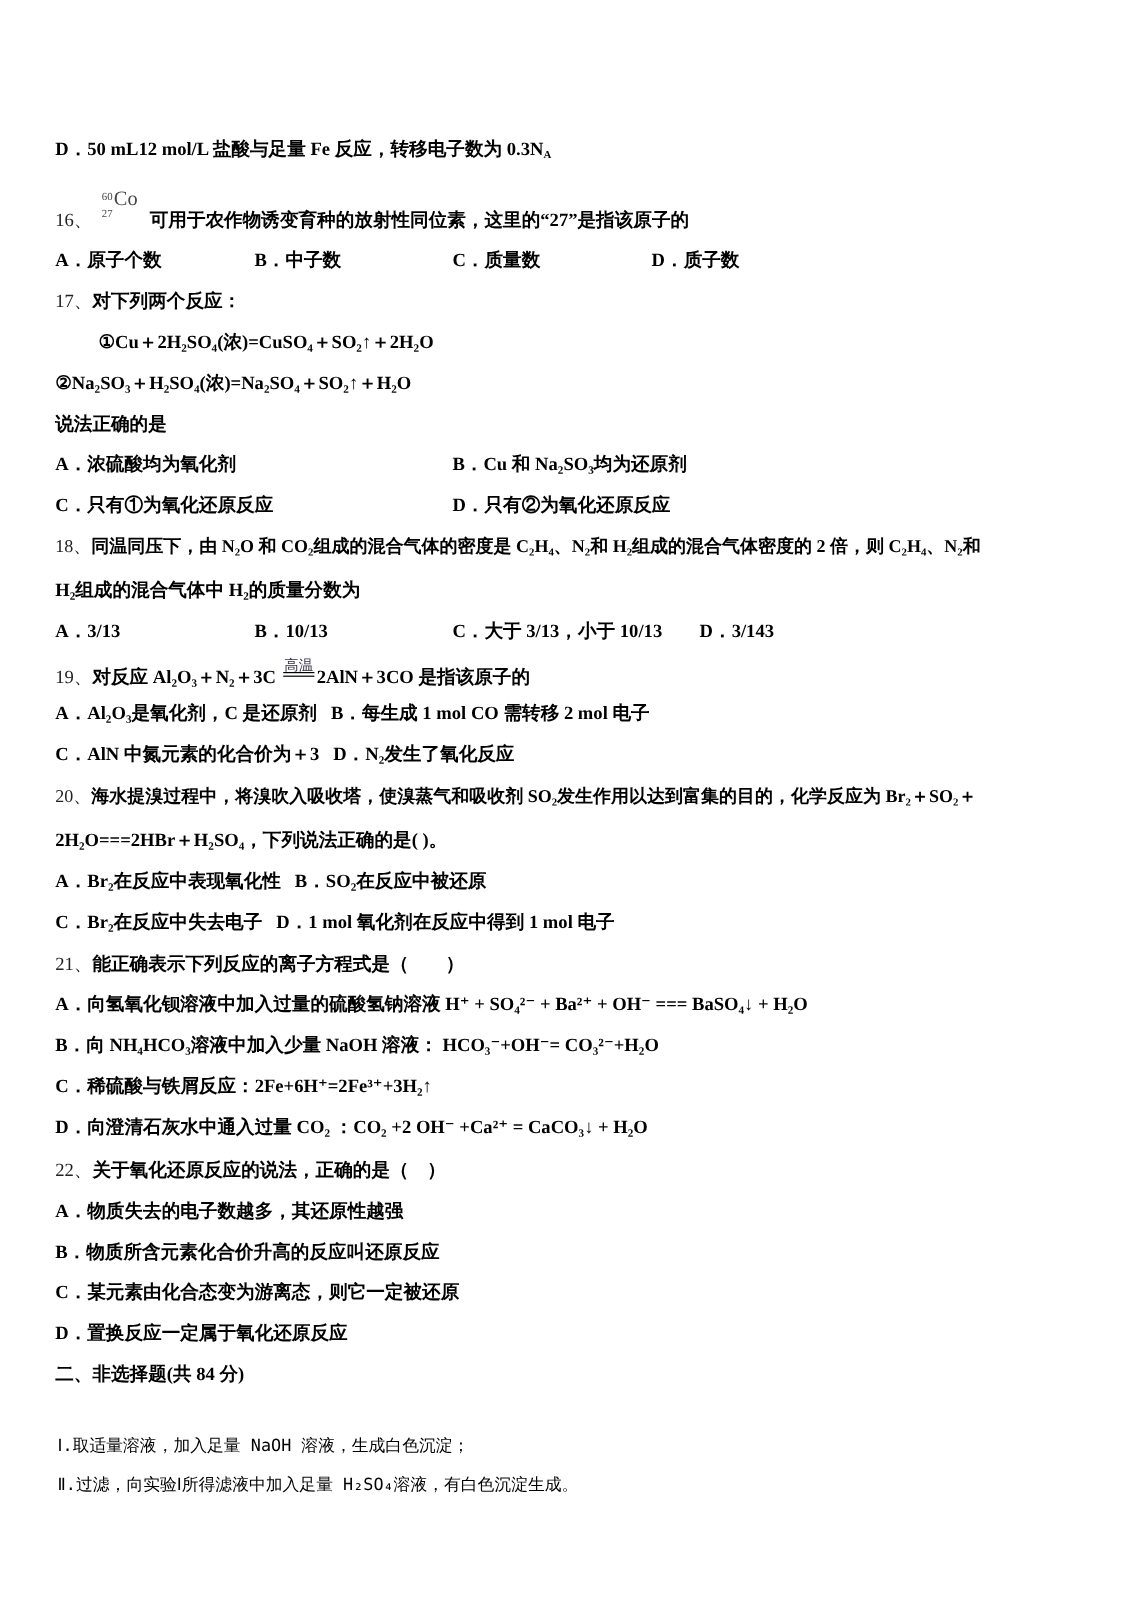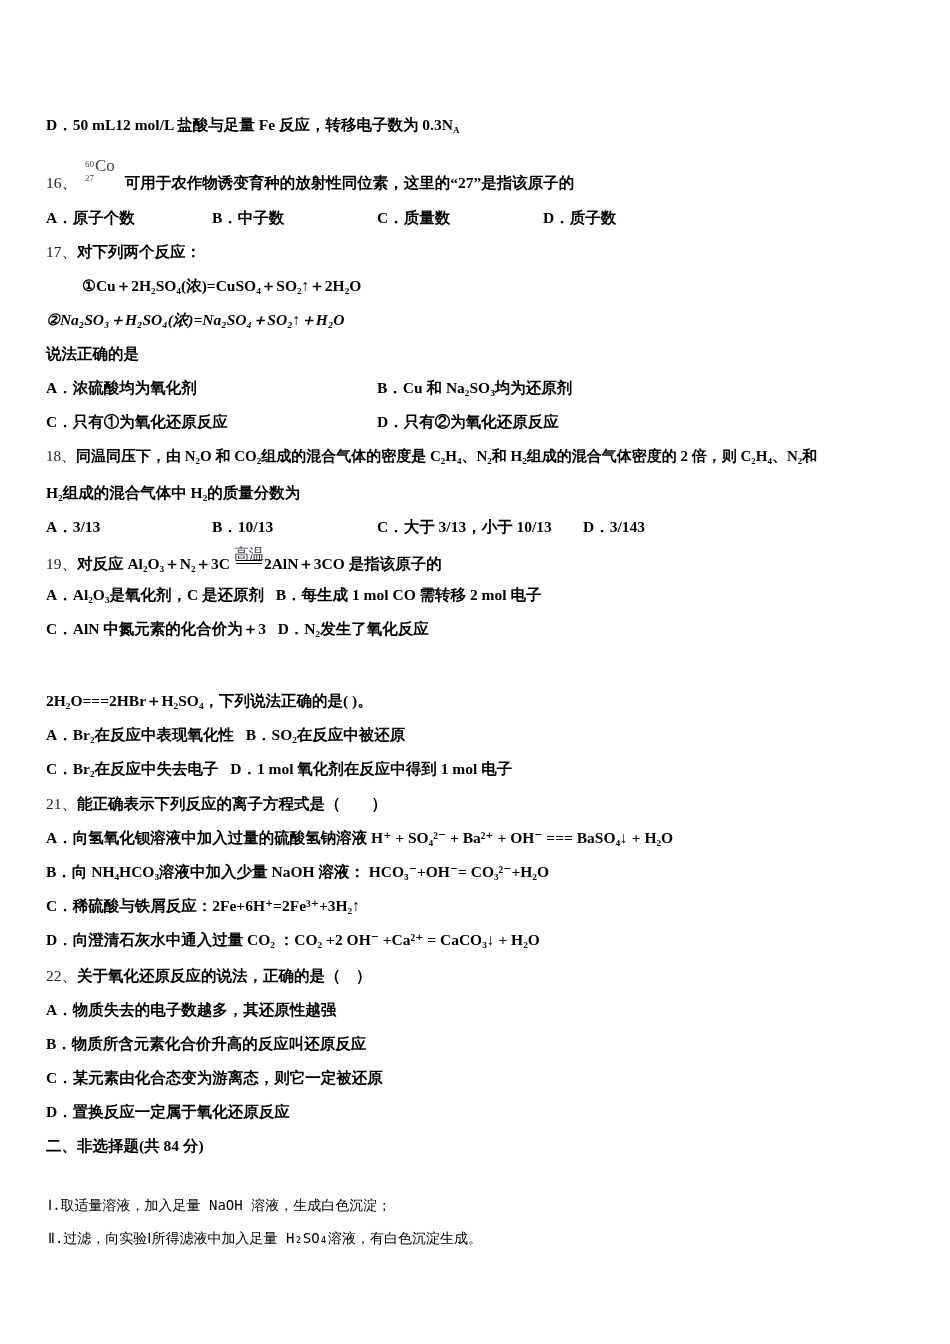--- a/index.html
+++ b/index.html
@@ -21,21 +21,21 @@
     display: inline-block; position: relative; width: 40px; height: 28px;
     vertical-align: -2px; font-weight: normal; color: #444;
   }
   .nuclide .a { position: absolute; left: 4px; top: -8px; font-size: 9px; }
   .nuclide .z { position: absolute; left: 4px; top: 6px; font-size: 9px; }
   .nuclide .sym { position: absolute; left: 14px; top: -6px; font-size: 17px; }
   .cond {
     display: inline-block; position: relative; width: 30px; height: 18px;
     vertical-align: 0px; text-align: center;
   }
-  .cond .t { position: absolute; left: 0; right: 0; top: -7px; font-size: 15px; font-weight: normal; color: #334; }
+  .cond .t { position: absolute; left: 0; right: 0; top: -7px; font-size: 12px; font-weight: normal; color: #334; }
   .cond .l1 { position: absolute; left: 2px; right: 2px; top: 9px; border-top: 1px solid #000; }
   .cond .l2 { position: absolute; left: 2px; right: 2px; top: 12px; border-top: 1px solid #000; }
   .mono { font-family: "DejaVu Sans Mono", "Liberation Mono", monospace; font-weight: normal; font-size: 14px; }
 </style>
 </head>
 <body>
 
 <div class="page">
 
   <div class="line" style="top:103px;">
@@ -55,21 +55,21 @@
     <span class="opt" style="position:absolute; left:0;"><span>A．</span><span>原子个数</span></span>
     <span class="opt" style="position:absolute; left:166px;"><span>B．</span><span>中子数</span></span>
     <span class="opt" style="position:absolute; left:331px;"><span>C．</span><span>质量数</span></span>
     <span class="opt" style="position:absolute; left:497px;"><span>D．</span><span>质子数</span></span>
   </div>
 
   <div class="line" style="top:230px;">
     <span class="num">17、</span><span>对下列两个反应：</span>
   </div>
   <div class="line" style="top:264px;margin-left:36px;">①Cu＋2H₂SO₄(浓)=CuSO₄＋SO₂↑＋2H₂O</div>
-  <div class="line" style="top:298px;font-style:italic;">②Na₂SO₃＋H₂SO₄(浓)=Na₂SO₄＋SO₂↑＋H₂O</div>
+  <div class="line" style="top:298px;">②Na₂SO₃＋H₂SO₄(浓)=Na₂SO₄＋SO₂↑＋H₂O</div>
   <div class="line" style="top:332px;">说法正确的是</div>
   <div class="line" style="top:366px;">
     <span class="opt" style="position:absolute; left:0;"><span>A．</span><span>浓硫酸均为氧化剂</span></span>
     <span class="opt" style="position:absolute; left:331px;"><span>B．</span><span>Cu 和 Na₂SO₃均为还原剂</span></span>
   </div>
   <div class="line" style="top:400px;">
     <span class="opt" style="position:absolute; left:0;"><span>C．</span><span>只有①为氧化还原反应</span></span>
     <span class="opt" style="position:absolute; left:331px;"><span>D．</span><span>只有②为氧化还原反应</span></span>
   </div>
 
@@ -92,20 +92,23 @@
       <span class="l2"></span>
     </span><span>2AlN＋3CO 是指该原子的</span>
   </div>
   <div class="line" style="top:573px;">
     <span><span>A．</span><span>Al₂O₃是氧化剂，C 是还原剂</span></span>&nbsp;&nbsp;&nbsp;<span><span>B．</span><span>每生成 1 mol CO 需转移 2 mol 电子</span></span>
   </div>
   <div class="line" style="top:607px;">
     <span><span>C．</span><span>AlN 中氮元素的化合价为＋3</span></span>&nbsp;&nbsp;&nbsp;<span><span>D．</span><span>N₂发生了氧化反应</span></span>
   </div>
 
+  <div class="line" style="top:642px; font-size:15px;">
+    <span class="num">20、</span><span>海水提溴过程中，将溴吹入吸收塔，使溴蒸气和吸收剂 SO₂发生作用以达到富集的目的，化学反应为 Br₂＋SO₂＋</span>
+  </div>
   <div class="line" style="top:679px;">2H₂O===2HBr＋H₂SO₄，下列说法正确的是( )。</div>
   <div class="line" style="top:713px;">
     <span><span>A．</span><span>Br₂在反应中表现氧化性</span></span>&nbsp;&nbsp;&nbsp;<span><span>B．</span><span>SO₂在反应中被还原</span></span>
   </div>
   <div class="line" style="top:747px;">
     <span><span>C．</span><span>Br₂在反应中失去电子</span></span>&nbsp;&nbsp;&nbsp;<span><span>D．</span><span>1 mol 氧化剂在反应中得到 1 mol 电子</span></span>
   </div>
 
   <div class="line" style="top:782px;">
     <span class="num">21、</span><span>能正确表示下列反应的离子方程式是（　　）</span>

